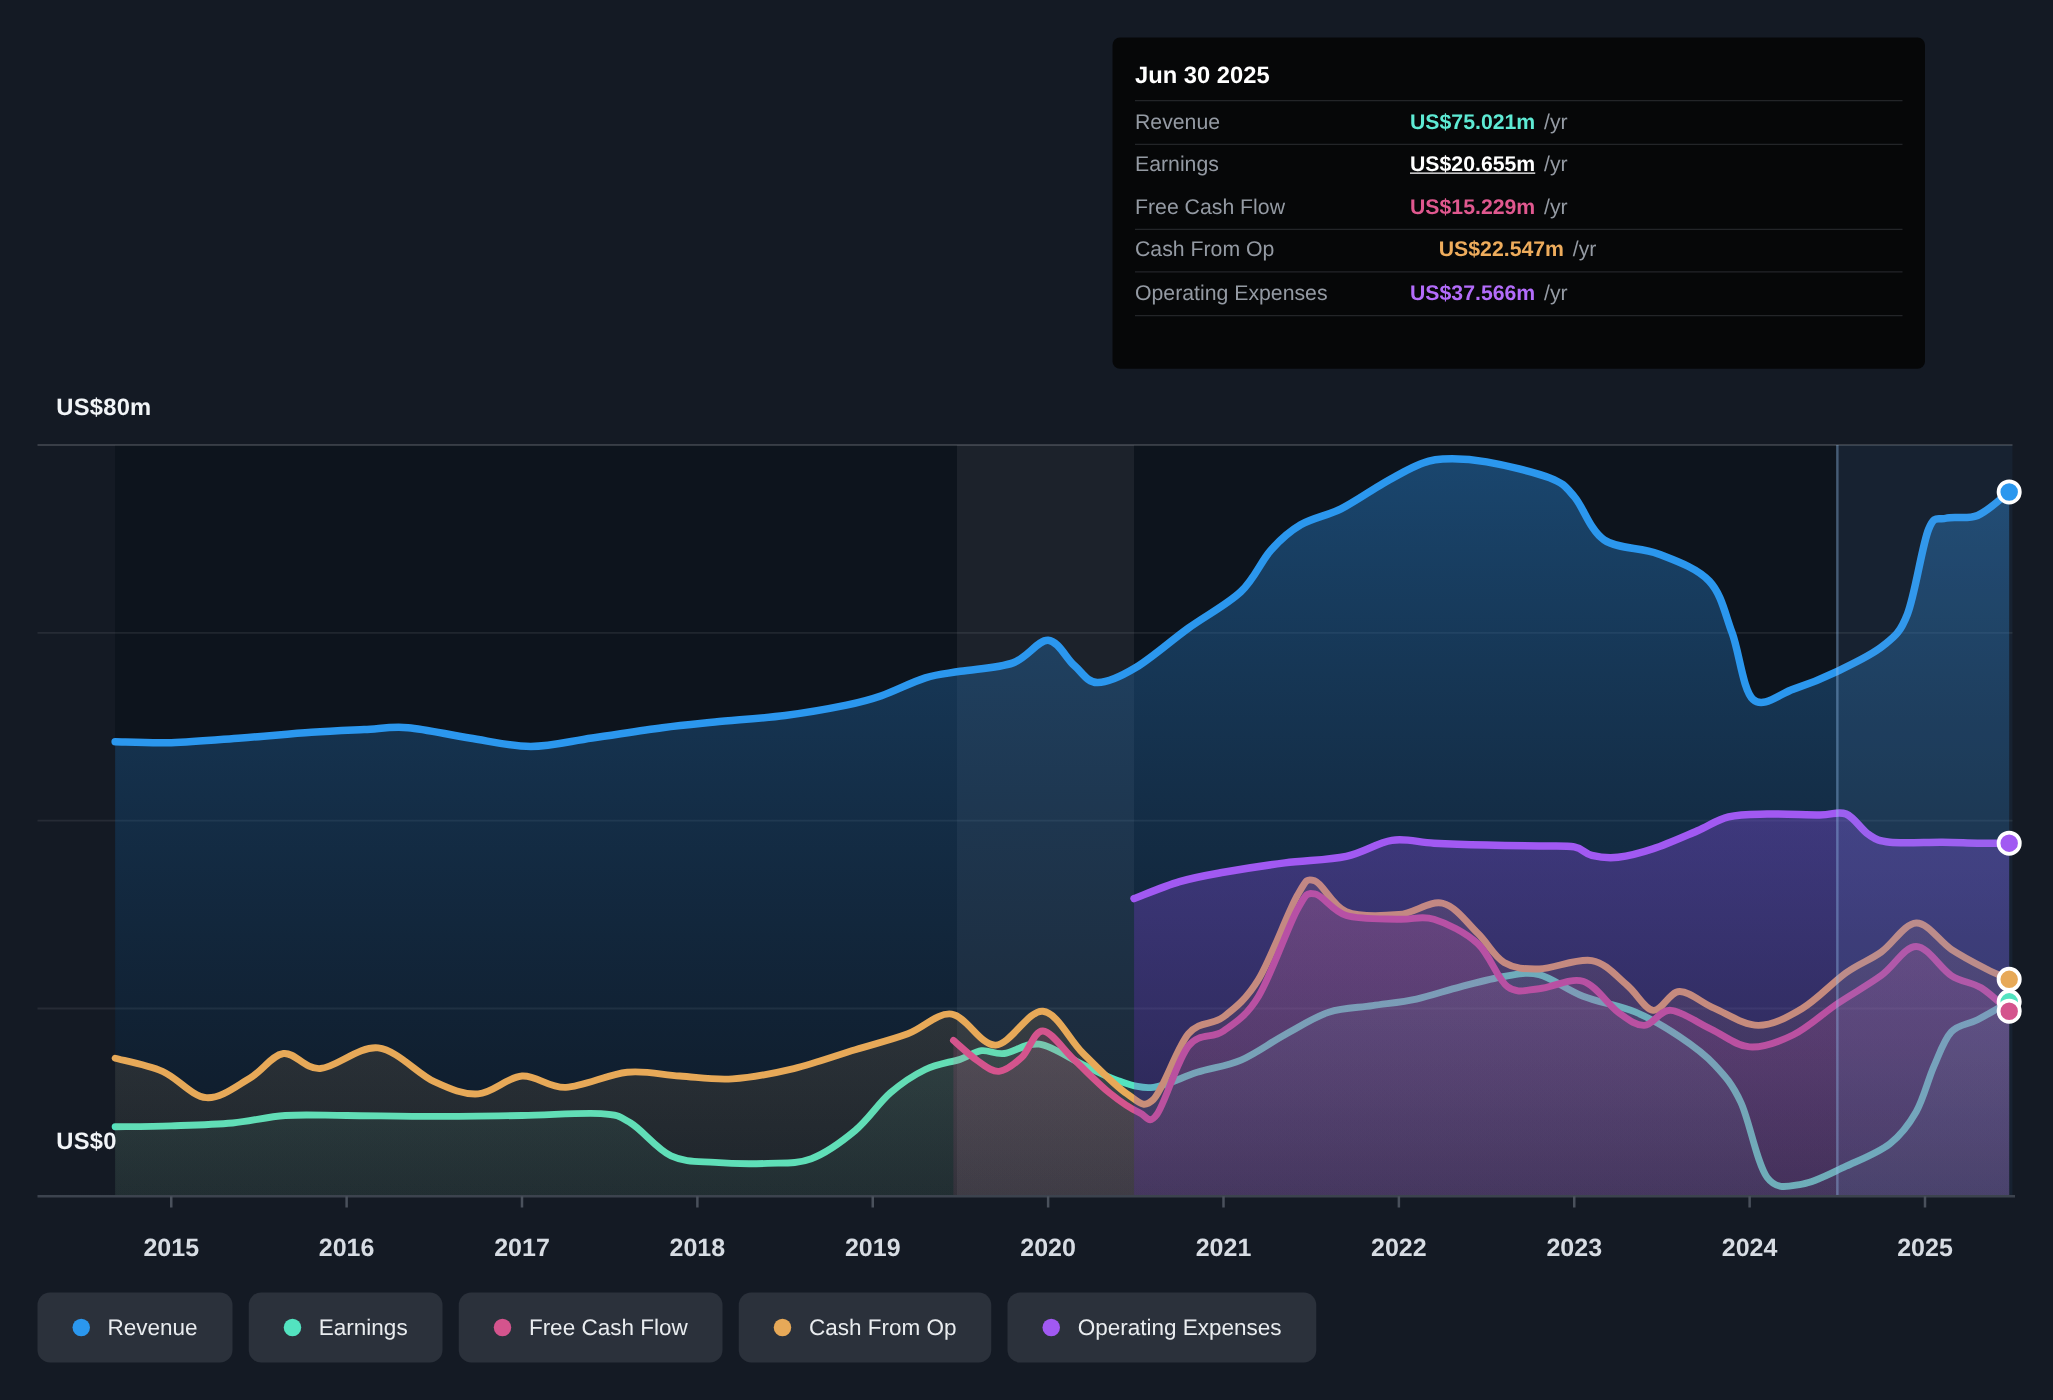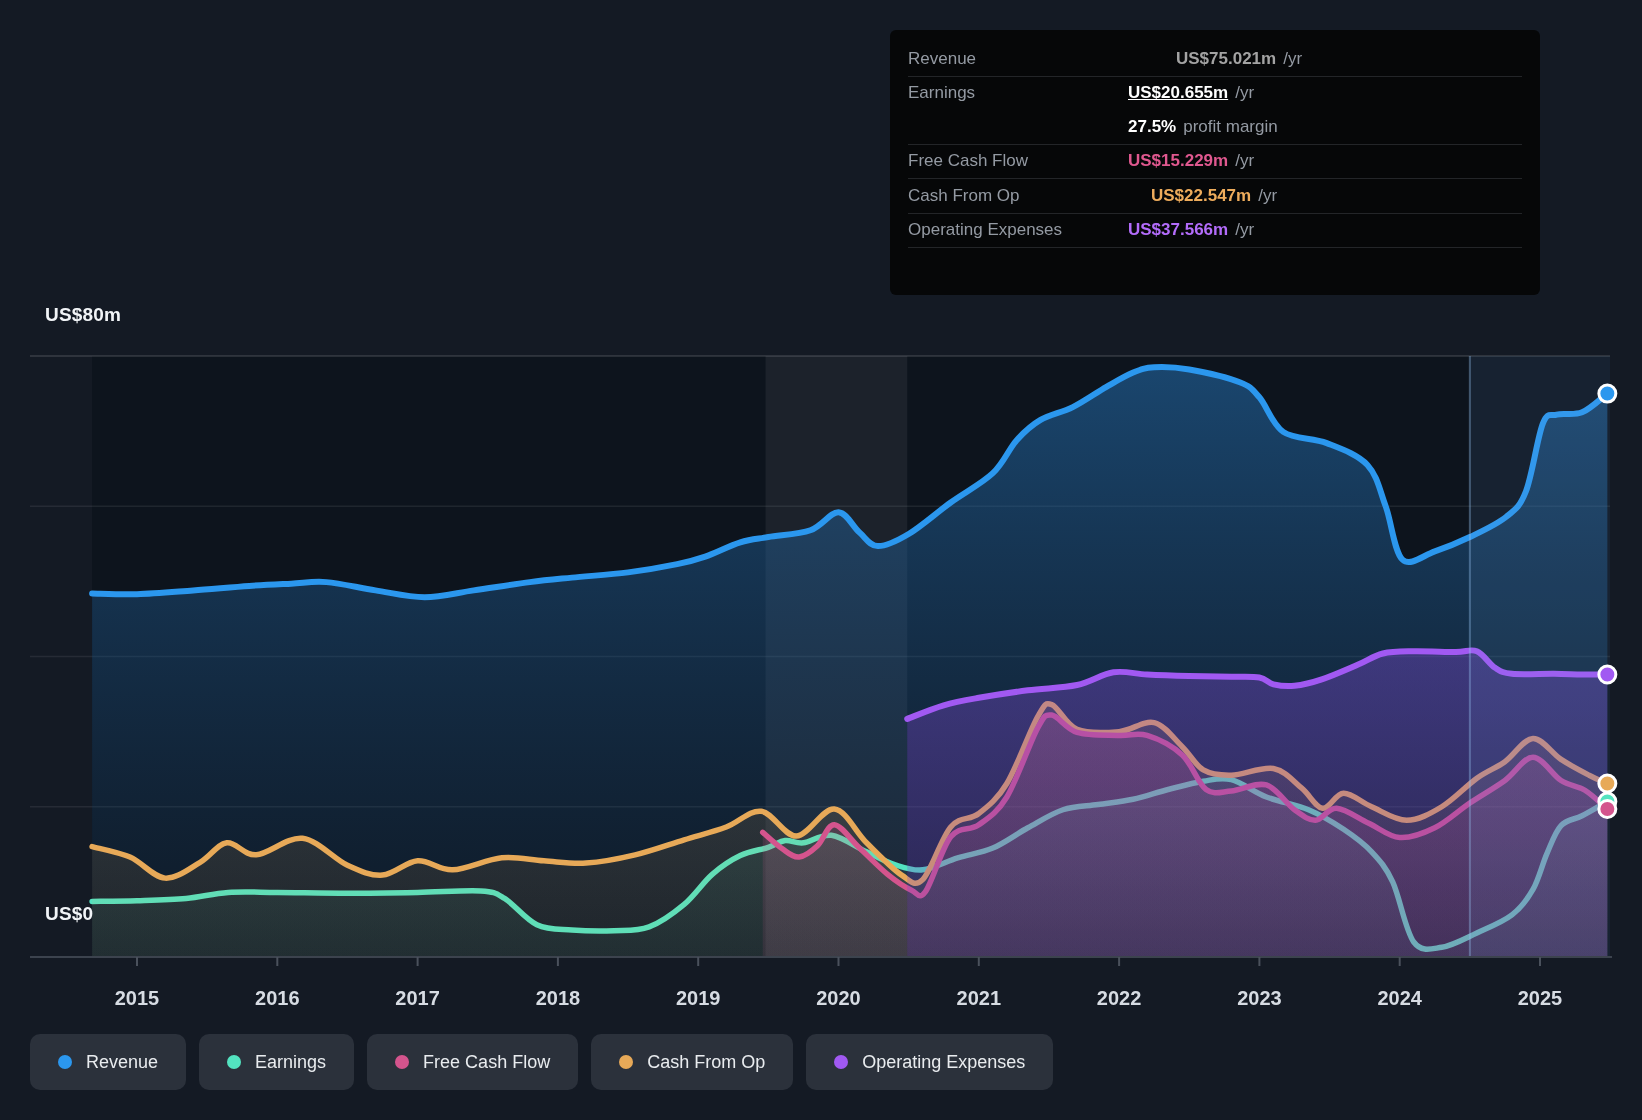--- a/index.html
+++ b/index.html
@@ -1,31 +1,31 @@
 <!DOCTYPE html>
 <html><head>
 <meta charset="utf-8">
 <style>
   html,body{margin:0;padding:0;background:#141a24;width:1642px;height:1120px;overflow:hidden;
     font-family:"Liberation Sans",sans-serif;-webkit-font-smoothing:antialiased;}
   #stage{position:relative;width:1642px;height:1120px;background:#141a24;}
   #chart-svg{position:absolute;left:0;top:0;}
   .y-label{position:absolute;left:45px;color:#f1f4f7;font-size:19px;font-weight:bold;letter-spacing:.2px;}
-  .y-label.top{top:304px;}
+  .y-label.top{top:316px;}
   .y-label.zero{top:903px;}
   
   .tooltip{position:absolute;left:890px;top:30px;width:650px;height:265px;background:#060708;
     border-radius:6px;box-sizing:border-box;padding:12px 18px 0 18px;}
   .tt-title{color:#ffffff;font-size:19px;font-weight:bold;height:38px;display:flex;align-items:center;}
   .tt-row{height:33.5px;display:flex;align-items:center;font-size:17px;}
   .bb{border-bottom:1px solid #232528;}
   .tt-label{width:220px;color:#949aa3;flex:0 0 auto;}
   .tt-value{font-weight:bold;}
   .tt-unit{color:#949aa3;margin-left:7px;}
-  .v-revenue{color:#a3a3a3;margin-left:48px;}
+  .v-revenue{color:#5eead4;}
   .v-earnings{color:#ffffff;text-decoration:underline;}
   .v-margin{color:#ffffff;}
   .v-fcf{color:#e0588f;}
   .v-cashop{color:#eeac5c;margin-left:23px;}
   .v-opex{color:#b36cfa;}
   
   .legend{position:absolute;left:30px;top:1034px;display:flex;gap:13px;}
   .pill{height:56px;background:#2b313b;border-radius:10px;display:flex;align-items:center;
     padding:0 28px;gap:14px;cursor:pointer;}
   .dot{width:14px;height:14px;border-radius:50%;flex:0 0 auto;}
@@ -104,34 +104,30 @@
       <circle cx="1607.3440000000028" cy="801.49125" r="8.5" fill="#53e3c0" stroke="#ffffff" stroke-width="3"></circle>
       <circle cx="1607.3440000000028" cy="783.4612500000001" r="8.5" fill="#e7a958" stroke="#ffffff" stroke-width="3"></circle>
       <circle cx="1607.3440000000028" cy="809.0037500000001" r="8.5" fill="#d4548d" stroke="#ffffff" stroke-width="3"></circle>
       <circle cx="1607.3440000000028" cy="674.53" r="8.5" fill="#a159f2" stroke="#ffffff" stroke-width="3"></circle>
     </svg>
 
   <div class="y-label top">US$80m</div>
   <div class="y-label zero">US$0</div>
 
   <div class="tooltip">
+    <div class="tt-title bb">Jun 30 2025</div>
     <div class="tt-row bb">
       <span class="tt-label">Revenue</span>
       <span class="tt-value v-revenue">US$75.021m</span>
       <span class="tt-unit">/yr</span>
     </div>
     <div class="tt-row">
       <span class="tt-label">Earnings</span>
       <span class="tt-value v-earnings">US$20.655m</span>
       <span class="tt-unit">/yr</span>
-    </div>
-    <div class="tt-row bb">
-      <span class="tt-label"></span>
-      <span class="tt-value v-margin">27.5%</span>
-      <span class="tt-unit">profit margin</span>
     </div>
     <div class="tt-row bb">
       <span class="tt-label">Free Cash Flow</span>
       <span class="tt-value v-fcf">US$15.229m</span>
       <span class="tt-unit">/yr</span>
     </div>
     <div class="tt-row bb">
       <span class="tt-label">Cash From Op</span>
       <span class="tt-value v-cashop">US$22.547m</span>
       <span class="tt-unit">/yr</span>

